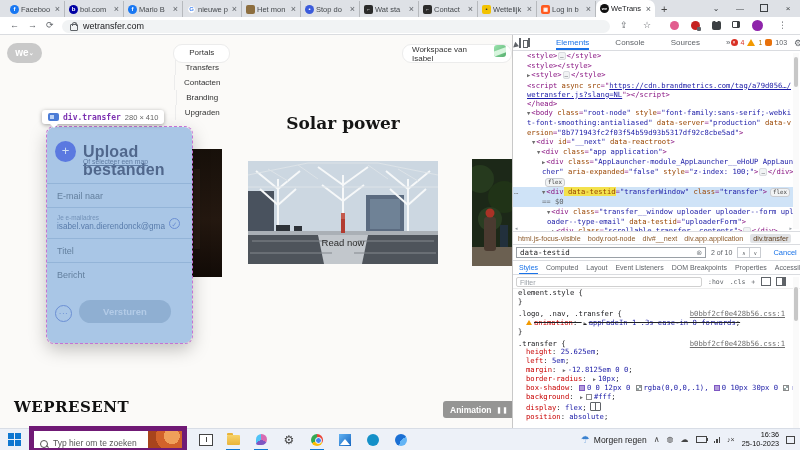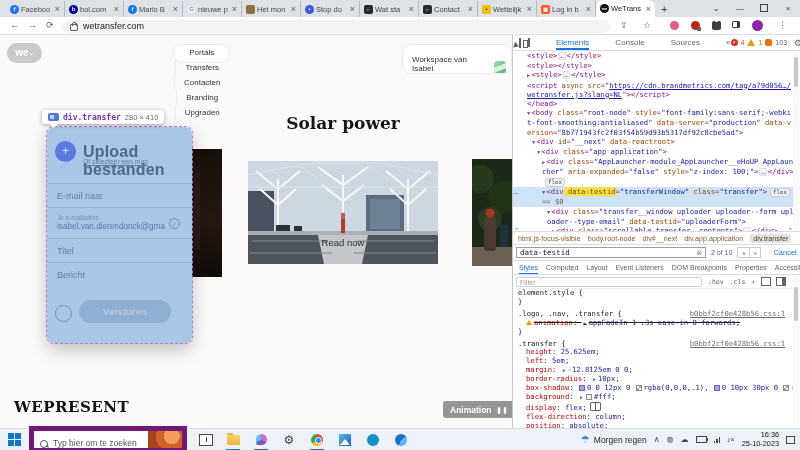--- a/index.html
+++ b/index.html
@@ -49,21 +49,21 @@
 
   
   #page{left:0;top:35px;width:512px;height:393px;background:#fbfaf8;overflow:hidden;}
   #site-logo{left:7px;top:8px;width:35px;height:20px;background:#c9c9c9;border-radius:10px;color:#fff;
              font-weight:bold;font-size:10px;text-align:center;line-height:19px;}
   #site-logo .chev{font-size:6px;vertical-align:1px;}
   #main-nav{left:173px;top:9px;height:17px;display:flex;background:#fff;border:1px solid #ececec;border-radius:9px;align-items:center;flex-direction:column;}
   .nav-item{font-size:8px;color:#333;padding:0 9px;border-left:1px solid #ececec;line-height:15px;white-space:nowrap;}
   .nav-item:first-child{border-left:none;}
   #workspace-pill{left:402px;top:9px;height:17px;background:#fff;border:1px solid #ececec;border-radius:9px;
-                  display:flex;align-items:flex-end;padding:11px 5px 0 9px;font-size:8px;color:#333;gap:5px;}
+                  display:flex;align-items:flex-start;padding:0 5px 0 9px;font-size:8px;color:#333;gap:5px;}
   #workspace-avatar{width:12px;height:12px;border-radius:3px;background:linear-gradient(135deg,#9be3ae,#57b06f);position:relative;overflow:hidden;}
   #workspace-avatar::after{content:"";position:absolute;left:-2px;top:4px;width:18px;height:5px;background:#d8f5de;transform:rotate(-20deg);}
 
   #page-title{left:0;top:78px;width:686px;text-align:center;font-family:"DejaVu Serif",serif;
               font-weight:bold;font-size:17px;color:#151515;}
   #img-left{left:184px;top:114px;width:38px;height:128px;background:linear-gradient(180deg,#17100a 0%,#241810 55%,#120b07 100%);}
   #img-left::after{content:"";position:absolute;left:10px;top:20px;width:6px;height:80px;background:#2e2015;opacity:.6;}
   #img-center{left:248px;top:126px;width:190px;height:103px;}
   #img-right{left:472px;top:124px;width:40px;height:107px;}
   #desc{left:238px;top:165px;width:210px;text-align:center;font-size:9.5px;line-height:13px;color:#2b2b2b;}
@@ -490,21 +490,20 @@
         <div class="sp-line">}</div>
         <div class="sp-gap"></div>
         <div class="sp-line"><span class="sp-sel">.transfer {</span><span class="sp-link">b0bbf2cf0e428b56.css:1</span></div>
         <div class="sp-line sp-prop"><span><span class="sp-name">height</span>: <span class="sp-val">25.625em</span>;</span></div>
         <div class="sp-line sp-prop"><span><span class="sp-name">left</span>: <span class="sp-val">5em</span>;</span></div>
         <div class="sp-line sp-prop"><span><span class="sp-name">margin</span>: <span class="sp-arrow">▶</span><span class="sp-val">-12.8125em 0 0</span>;</span></div>
         <div class="sp-line sp-prop"><span><span class="sp-name">border-radius</span>: <span class="sp-arrow">▶</span><span class="sp-val">10px</span>;</span></div>
         <div class="sp-line sp-prop"><span><span class="sp-name">box-shadow</span>: <span class="sw sw-p"></span><span class="sp-val">0 0 12px 0 </span><span class="sw sw-c"></span><span class="sp-val">rgba(0,0,0,.1), </span><span class="sw sw-p"></span><span class="sp-val">0 10px 30px 0 </span><span class="sw sw-c"></span><span class="sp-val">rgba(0,0,0,.2)</span>;</span></div>
         <div class="sp-line sp-prop"><span><span class="sp-name">background</span>: <span class="sp-arrow">▶</span><span class="sw sw-w"></span><span class="sp-val">#fff</span>;</span></div>
         <div class="sp-line sp-prop"><span><span class="sp-name">display</span>: <span class="sp-val">flex</span>;</span><span class="flex-ed"></span></div>
-        <div class="sp-line sp-prop"><span><span class="sp-name">flex-direction</span>: <span class="sp-val">column</span>;</span></div>
         <div class="sp-line sp-prop"><span><span class="sp-name">position</span>: <span class="sp-val">absolute</span>;</span></div>
       </div>
     <div class="vscroll" style="right:1px;top:242px;height:151px;">
       <div class="vthumb" style="top:10px;height:34px;"></div>
     </div>
   </div>
 
   <div id="taskbar" class="abs">
     <div id="start">
         <i></i>

